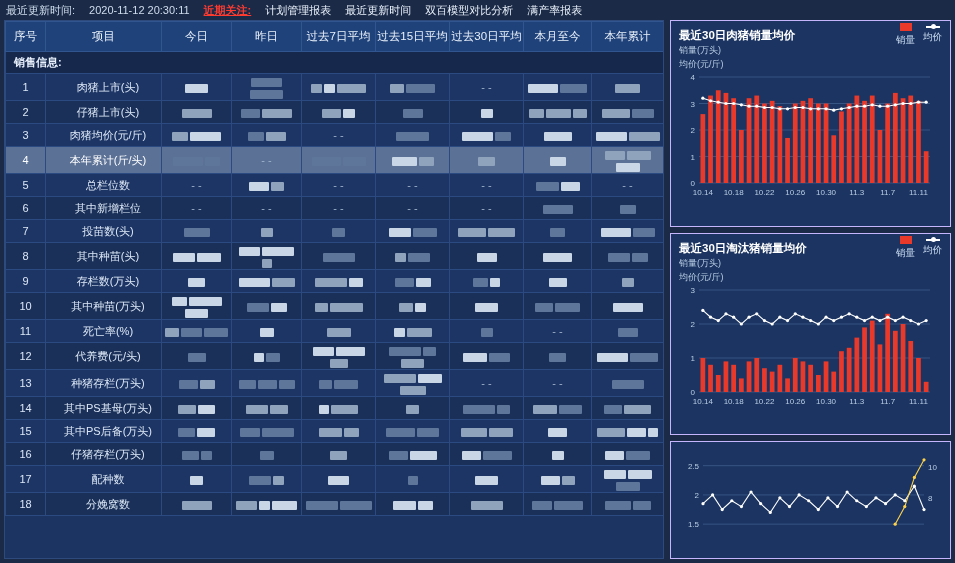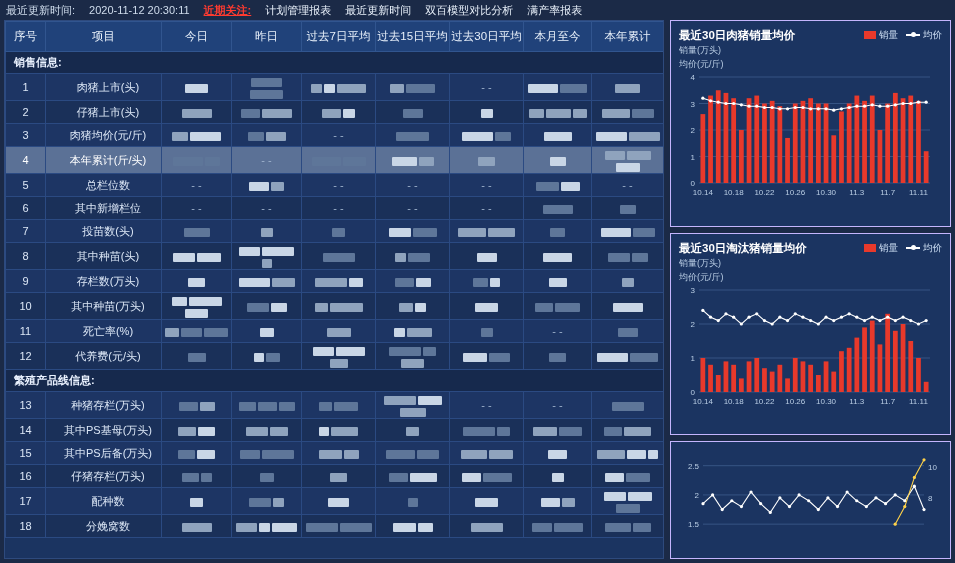--- a/index.html
+++ b/index.html
@@ -129,21 +129,21 @@
     font-weight: bold;
     color: #ffffff;
   }
   .legend {
     display: flex;
     align-items: center;
     gap: 8px;
     font-size: 9.5px;
     color: #cfe0f5;
   }
-  .legend .item { display: flex; align-items: center; gap: 3px; }
+  .legend .item { display: flex; align-items: center; gap: 3px; flex-direction: column; }
   .swatch-bar { width: 12px; height: 8px; background: #e8392b; display: inline-block; }
   .swatch-line { width: 14px; height: 2px; background: #ffffff; display: inline-block; position: relative; }
   .swatch-line::after {
     content: ""; position: absolute; left: 5px; top: -2px;
     width: 5px; height: 5px; border-radius: 50%; background: #ffffff;
   }
   .swatch-dot {
     width: 7px; height: 7px; border-radius: 50%; display: inline-block;
   }
   .axis-label {
@@ -326,23 +326,20 @@
             <tr class="alt">
               <td class="idx">12</td>
               <td class="name">代养费(元/头)</td>
               <td><span class="blk dim" style="width:18px"></span></td>
               <td><span class="blk" style="width:10px"></span><span class="blk dim" style="width:14px"></span></td>
               <td><span class="blk" style="width:21px"></span><span class="blk" style="width:29px"></span><span class="blk mid" style="width:18px"></span></td>
               <td><span class="blk dim" style="width:32px"></span><span class="blk dim" style="width:13px"></span><span class="blk mid" style="width:23px"></span></td>
               <td><span class="blk" style="width:24px"></span><span class="blk dim" style="width:21px"></span></td>
               <td><span class="blk dim" style="width:17px"></span></td>
               <td><span class="blk" style="width:31px"></span><span class="blk dim" style="width:28px"></span></td>
-            </tr>
-            <tr class="section">
-              <td colspan="9">繁殖产品线信息:</td>
             </tr>
             <tr>
               <td class="idx">13</td>
               <td class="name">种猪存栏(万头)</td>
               <td><span class="blk dim" style="width:19px"></span><span class="blk mid" style="width:15px"></span></td>
               <td><span class="blk dim" style="width:17px"></span><span class="blk dim" style="width:19px"></span><span class="blk dim" style="width:16px"></span></td>
               <td><span class="blk dim" style="width:13px"></span><span class="blk dim" style="width:24px"></span></td>
               <td><span class="blk mid" style="width:32px"></span><span class="blk" style="width:24px"></span><span class="blk mid" style="width:26px"></span></td>
               <td><span class="dash">- -</span></td>
               <td><span class="dash">- -</span></td>

